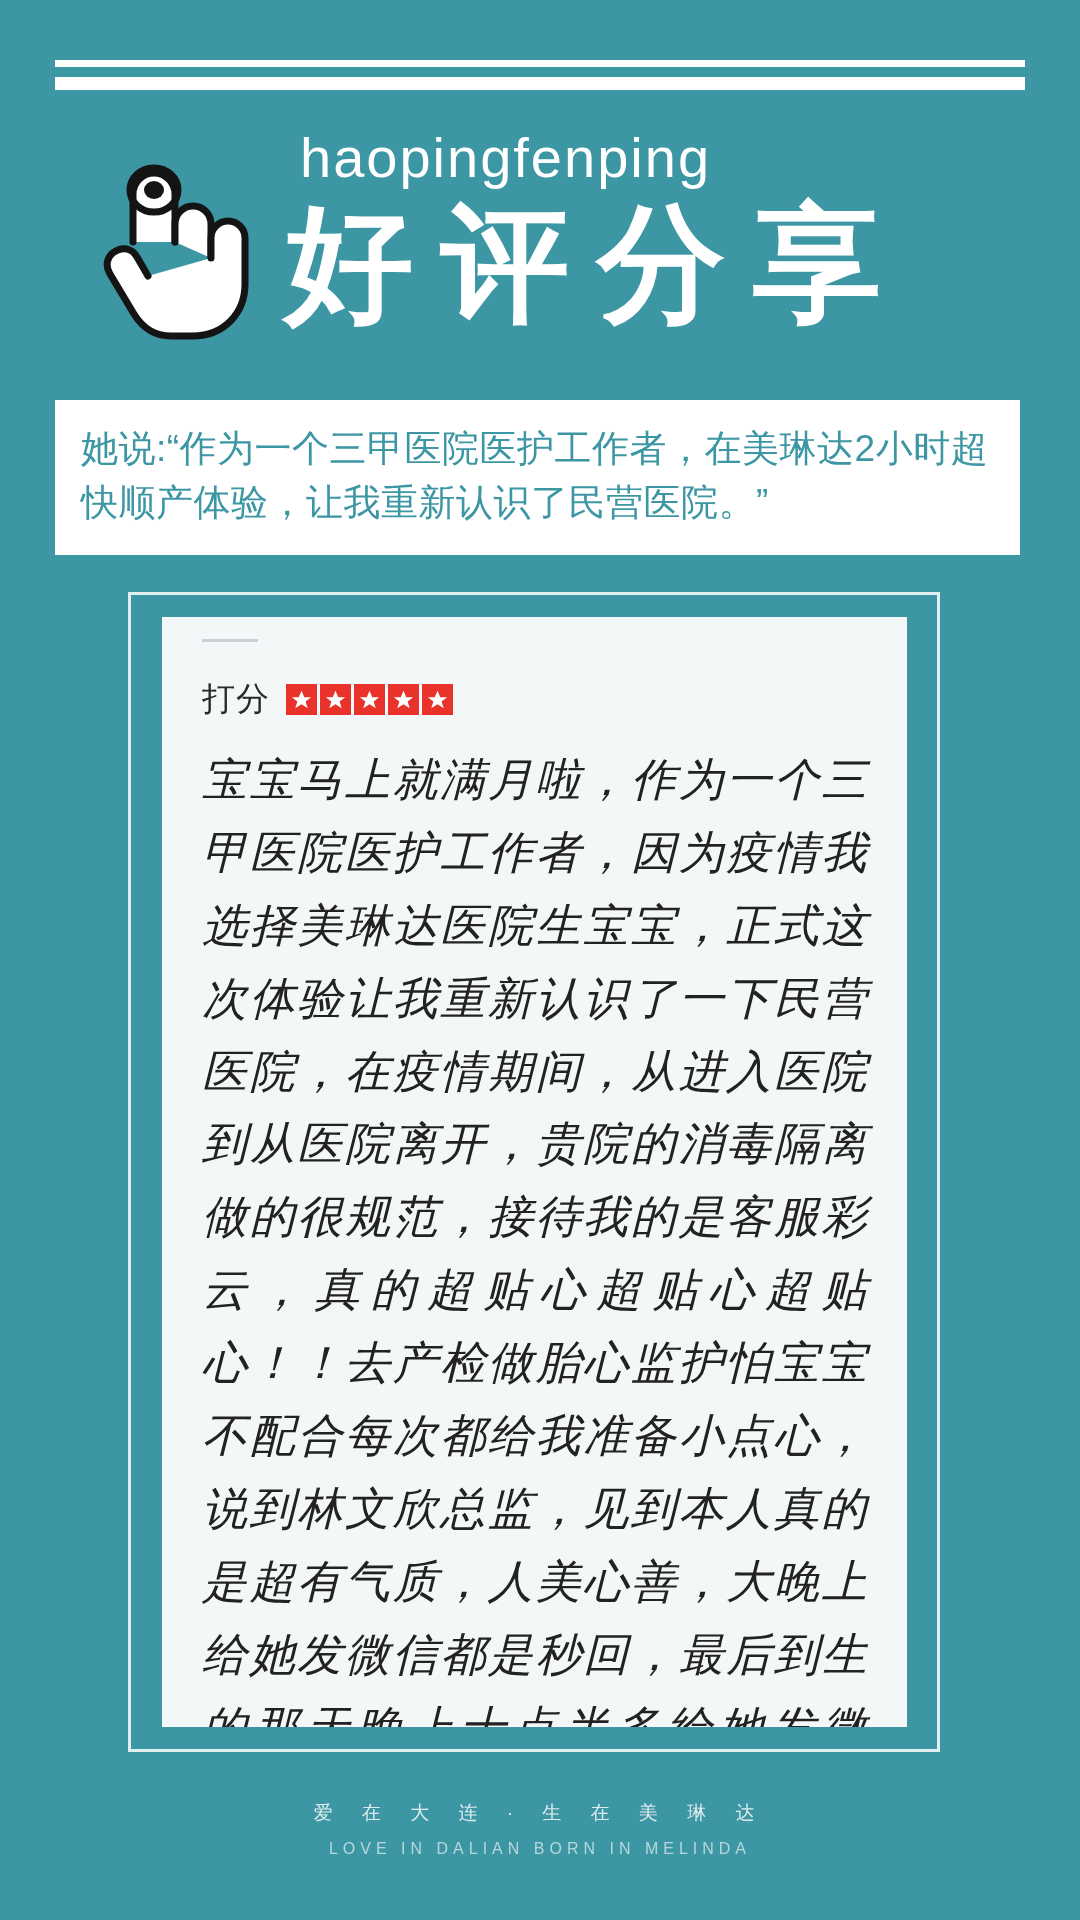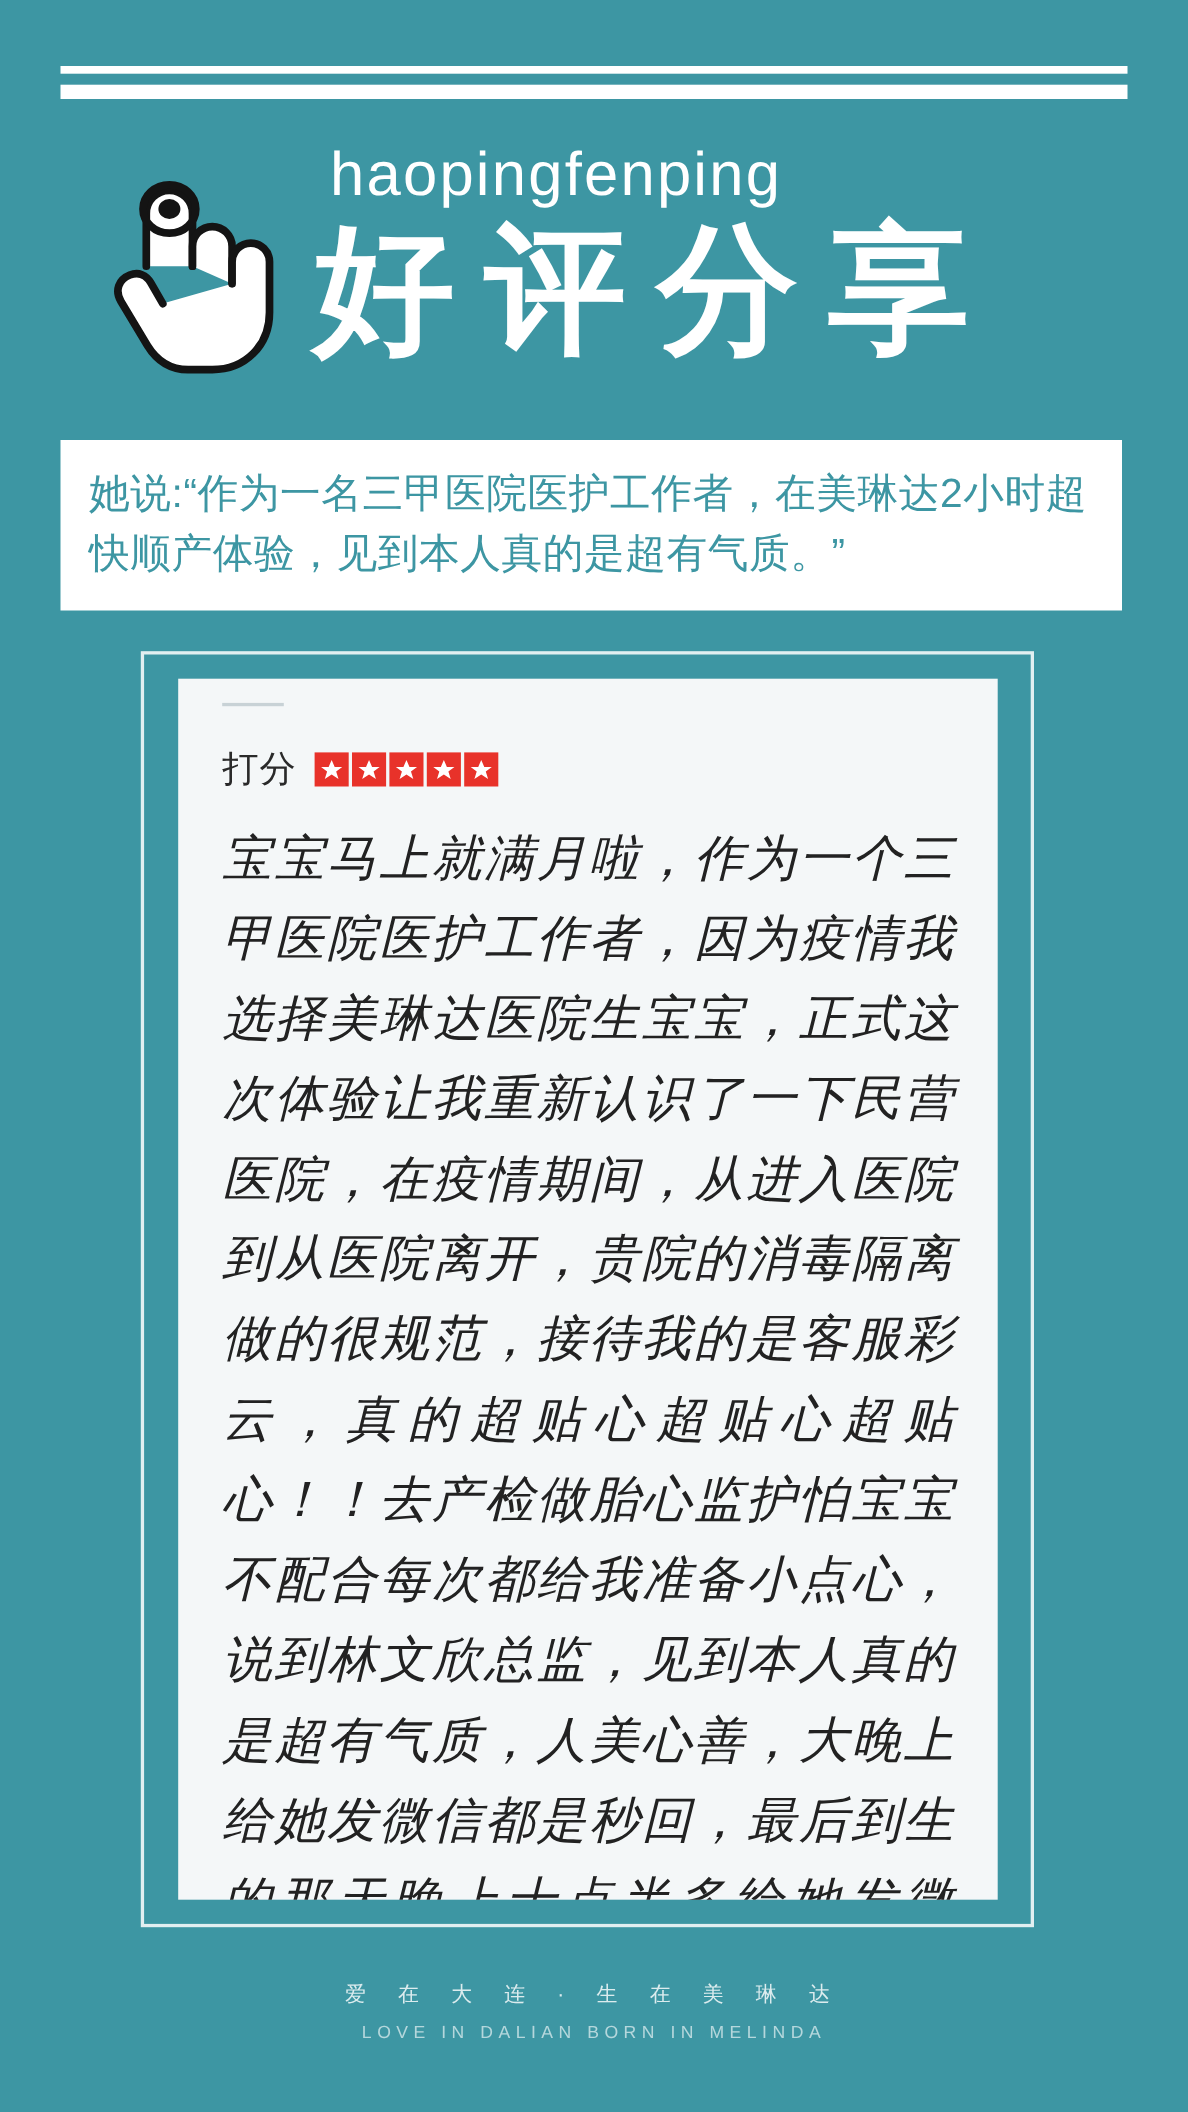--- a/index.html
+++ b/index.html
@@ -197,21 +197,21 @@
         <path fill="#ffffff" d="M133 108 V88 a17 17 0 0 1 34 0 v46 c0 30 -22 52 -52 52 h-22 c-18 0 -29 -9 -37 -22 L32 124 c-6 -10 -2 -20 8 -24 8 -3 15 0 19 7 l11 19"></path>
       </g>
       <ellipse cx="76" cy="40" rx="24" ry="22" fill="none" stroke="#141414" stroke-width="7"></ellipse>
       <ellipse cx="76" cy="40" rx="10" ry="9" fill="#141414"></ellipse>
     </svg>
   </div>
 
   <div class="big-title">好评分享</div>
 
   <div class="quote-box">
-    <div class="quote-text">她说:“作为一名三甲医院医护工作者，在美琳达2小时超快顺产体验，见到本人真的是超有气质。”</div>
+    <div class="quote-text">她说:“作为一个三甲医院医护工作者，在美琳达2小时超快顺产体验，让我重新认识了民营医院。”</div>
   </div>
 
   <div class="review-frame"></div>
 
   <div class="review-card">
     <div class="card-notch"></div>
 
     <div class="rating-row">
       <span class="rating-label">打分</span>
       <span class="stars">

